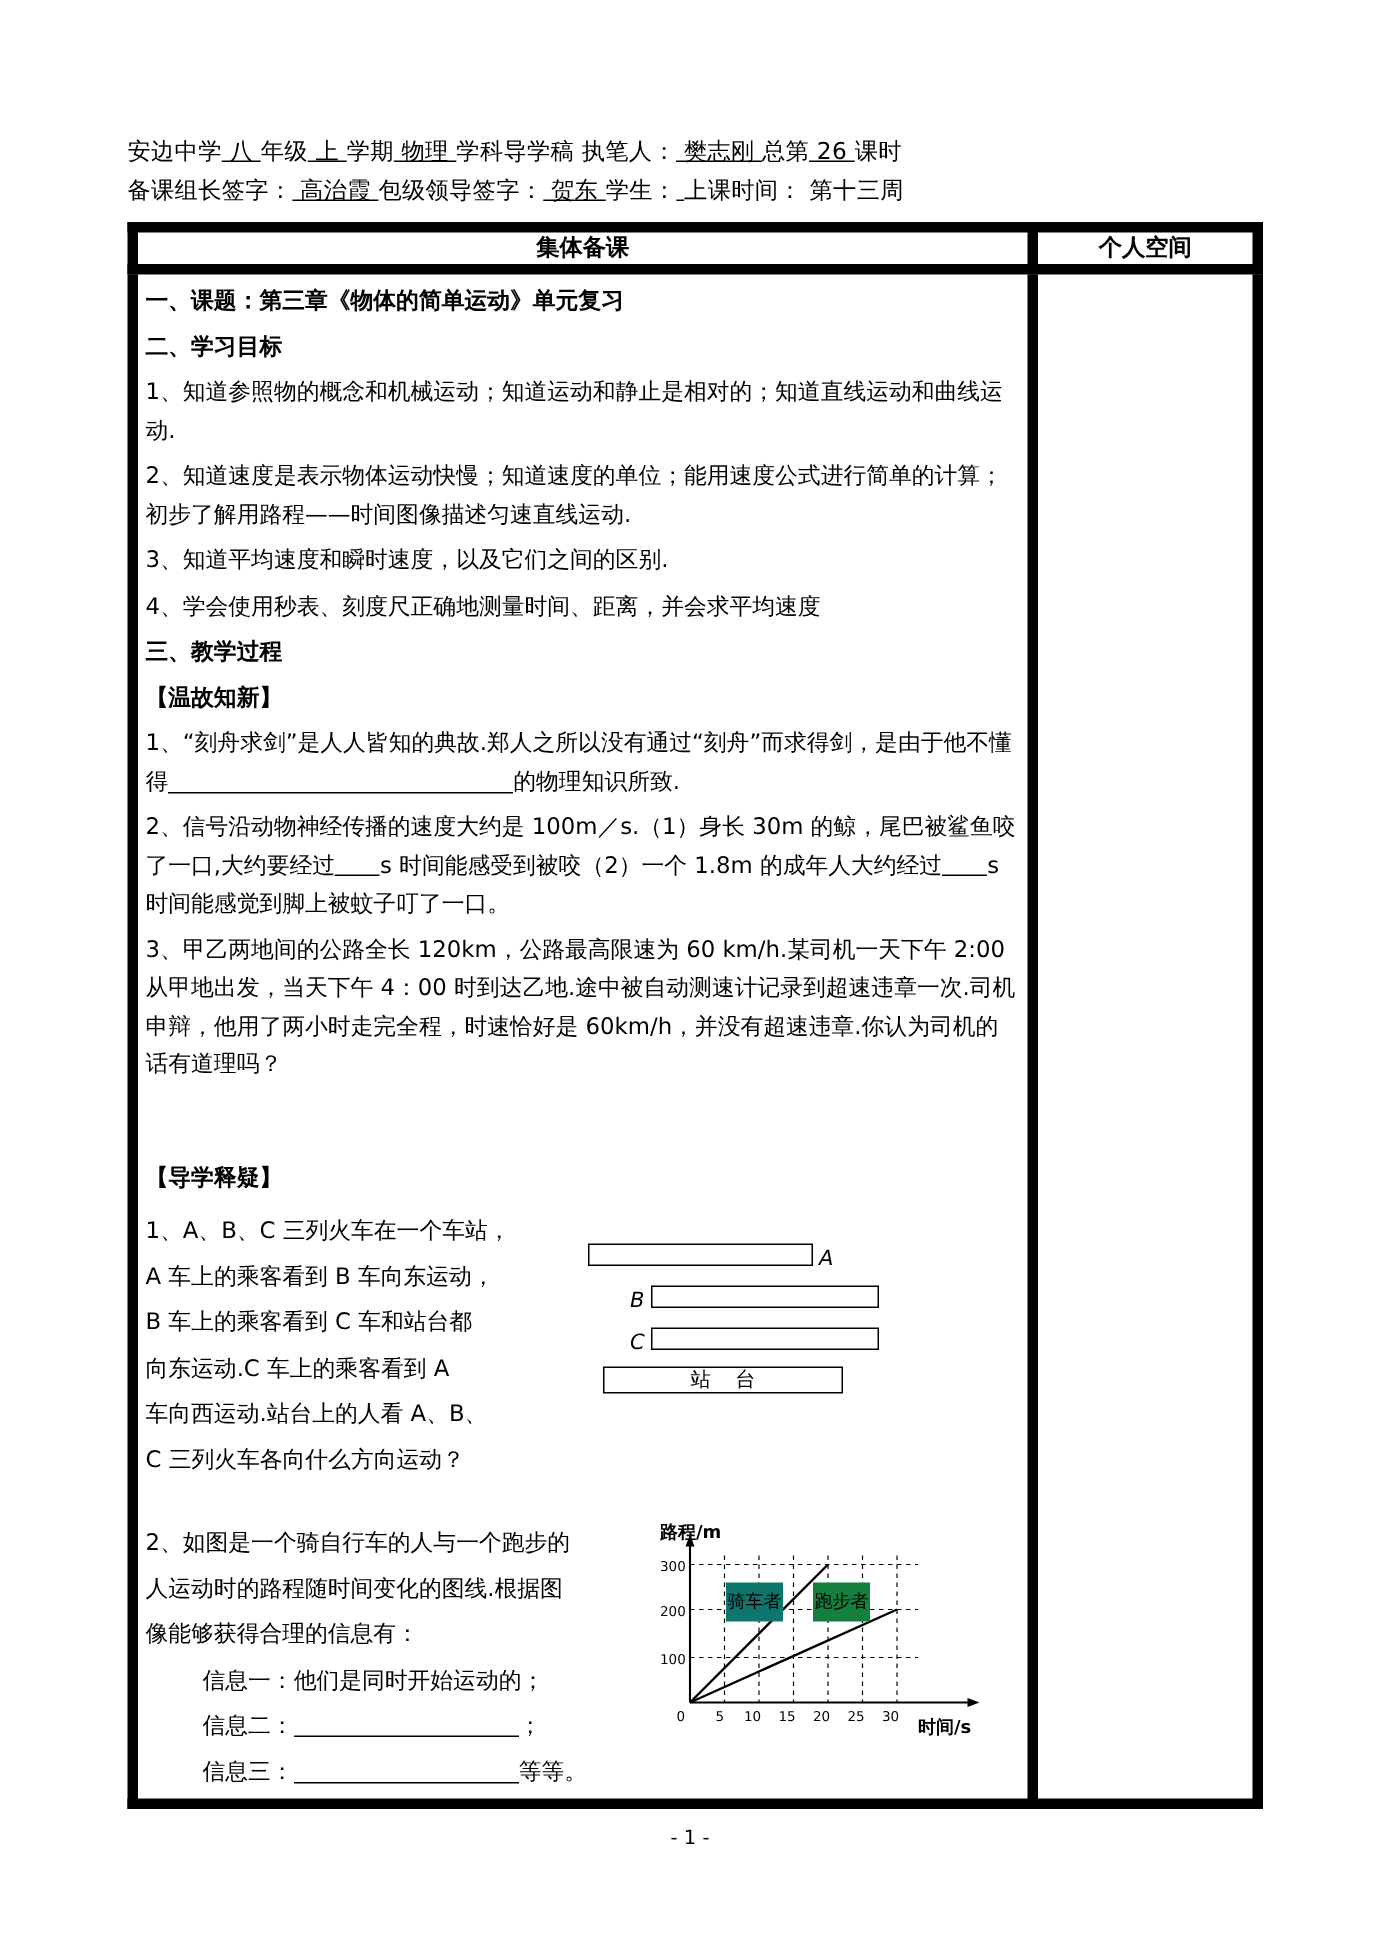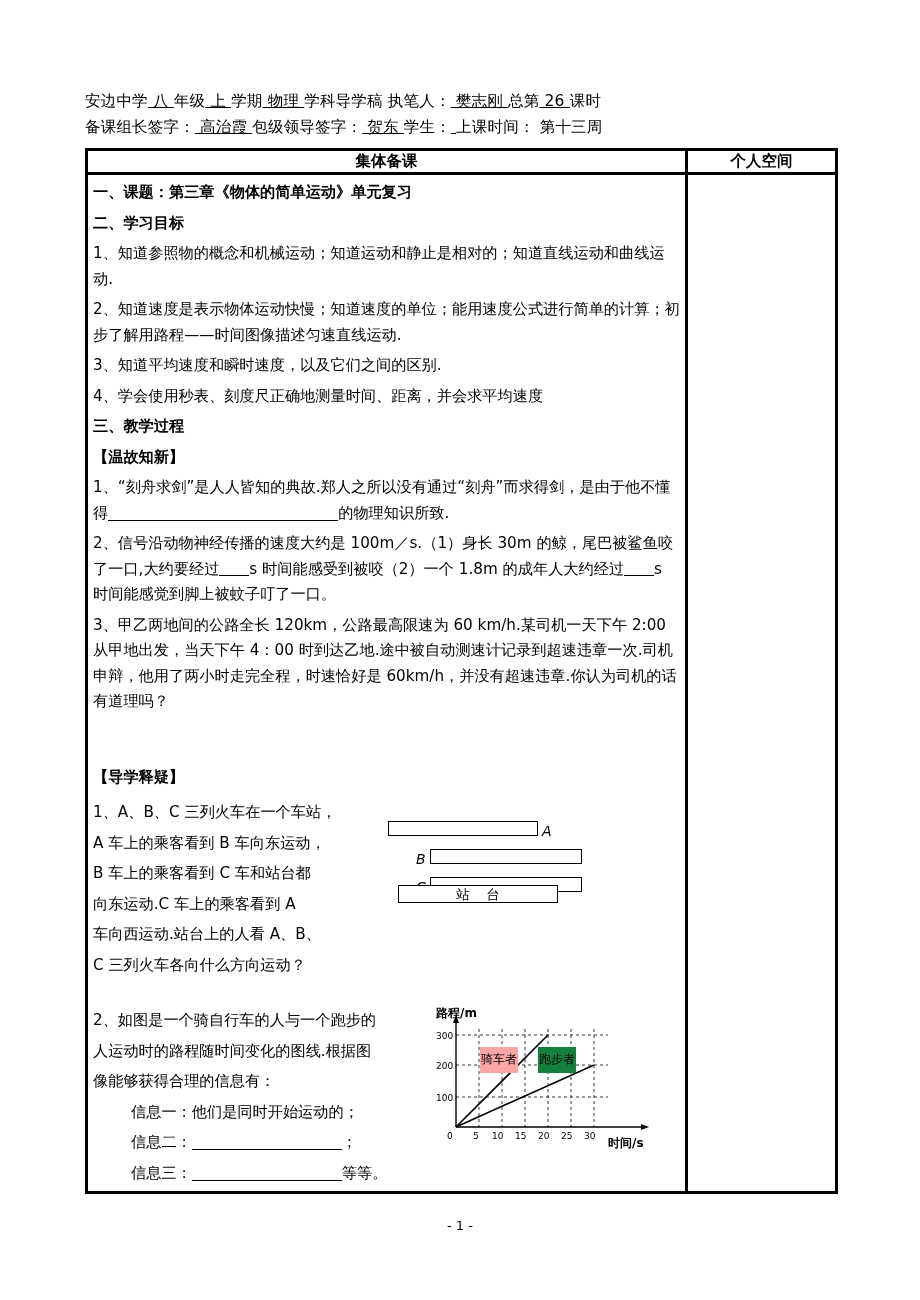--- a/index.html
+++ b/index.html
@@ -32,21 +32,21 @@
     text-decoration: underline;
   }
 
   table.main {
     border-collapse: collapse;
     width: 750px;
     margin-top: 8px;
     table-layout: fixed;
   }
   table.main td, table.main th {
-    border: 3px solid #000000;
+    border: 7px solid #000000;
     vertical-align: top;
     padding: 0;
   }
   .th-center {
     text-align: center;
     font-size: 15.5px;
     font-weight: bold;
     padding: 3px 0 4px 0;
     vertical-align: middle;
   }
@@ -199,21 +199,21 @@
           <div class="trains-fig">
             <div class="bar" style="left:0px; top:4px; width:150px;"></div>
             <div class="bar-label" style="left:154px; top:2px;">A</div>
 
             <div class="bar" style="left:42px; top:32px; width:152px;"></div>
             <div class="bar-label" style="left:28px; top:30px;">B</div>
 
             <div class="bar" style="left:42px; top:60px; width:152px;"></div>
             <div class="bar-label" style="left:28px; top:58px;">C</div>
 
-            <div class="station" style="left:10px; top:68px; width:160px;">站 台</div>
+            <div class="station" style="left:10px; top:86px; width:160px;">站 台</div>
           </div>
         </div>
 
         <div class="gap"></div>
 
         <div class="graph-wrap">
           <div class="graph-text">
             <p class="p">2、如图是一个骑自行车的人与一个跑步的</p>
             <p class="p">人运动时的路程随时间变化的图线.根据图</p>
             <p class="p">像能够获得合理的信息有：</p>
@@ -252,21 +252,21 @@
 
               <text x="45" y="130" font-size="9" font-family="DejaVu Sans, sans-serif">5</text>
               <text x="64" y="130" font-size="9" font-family="DejaVu Sans, sans-serif">10</text>
               <text x="87" y="130" font-size="9" font-family="DejaVu Sans, sans-serif">15</text>
               <text x="110" y="130" font-size="9" font-family="DejaVu Sans, sans-serif">20</text>
               <text x="133" y="130" font-size="9" font-family="DejaVu Sans, sans-serif">25</text>
               <text x="156" y="130" font-size="9" font-family="DejaVu Sans, sans-serif">30</text>
             </svg>
             <div class="axis-label bold" style="left:8px; top:-8px;">路程/m</div>
             <div class="axis-label bold" style="left:180px; top:122px;">时间/s</div>
-            <div class="axis-label" style="left:52px; top:38px; background:#fca5a5; padding:0 1px;">骑车者</div>
+            <div class="axis-label" style="left:52px; top:38px; background:#0f766e; padding:0 1px;">骑车者</div>
             <div class="axis-label" style="left:110px; top:38px; background:#15803d; padding:0 1px;">跑步者</div>
           </div>
         </div>
 
       </td>
       <td></td>
     </tr>
   </tbody>
     </table>
 

